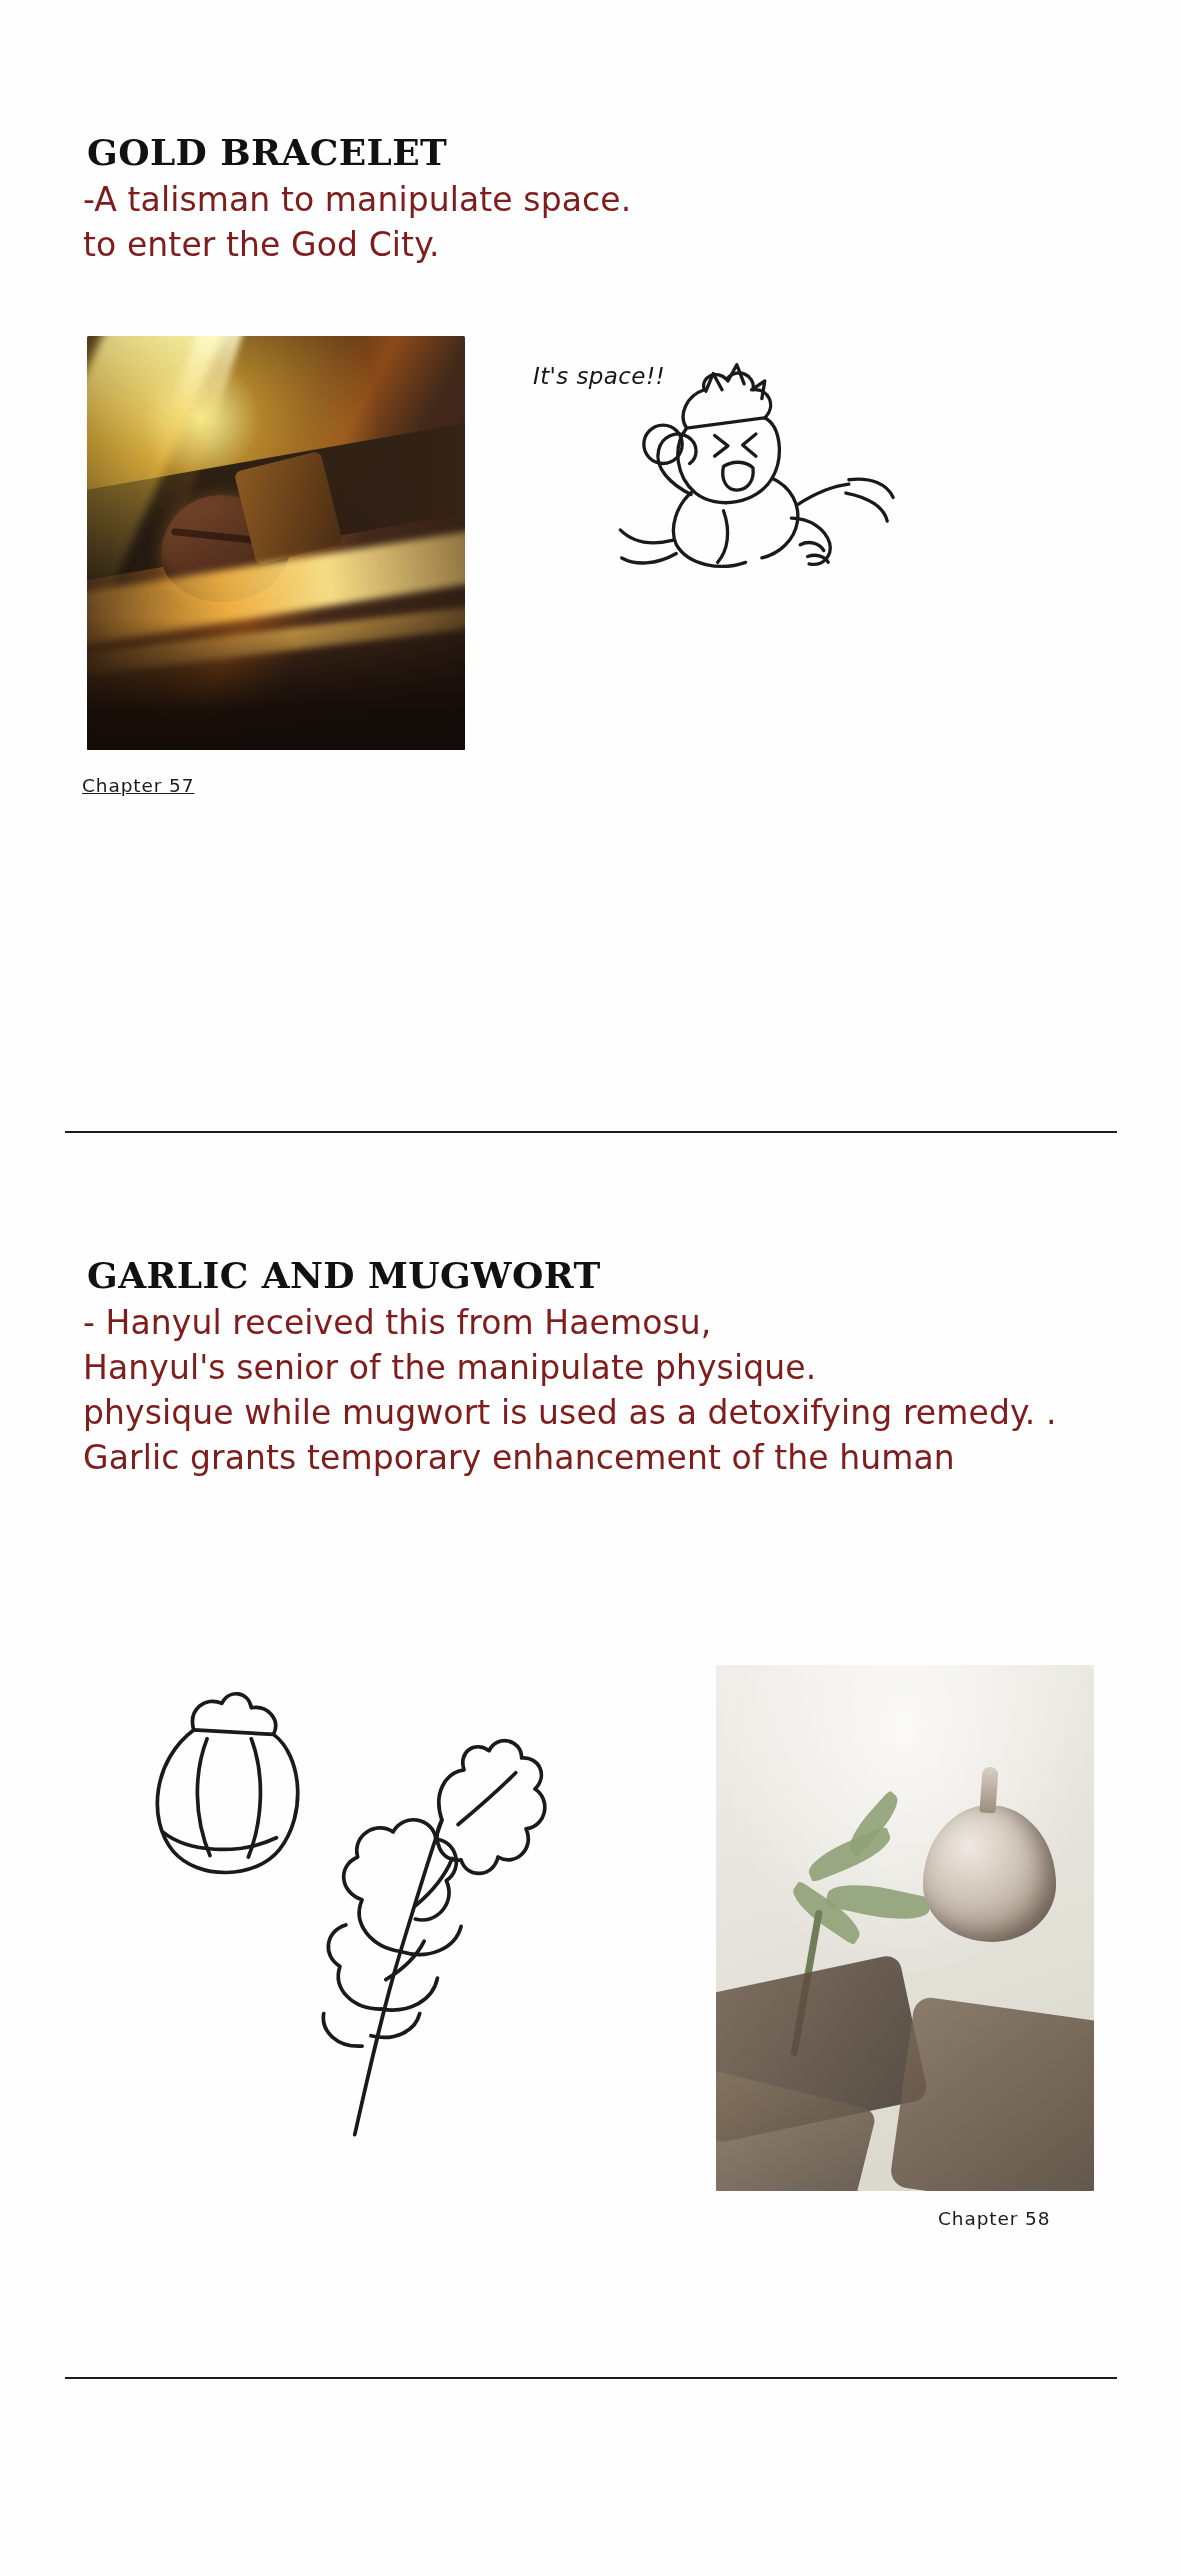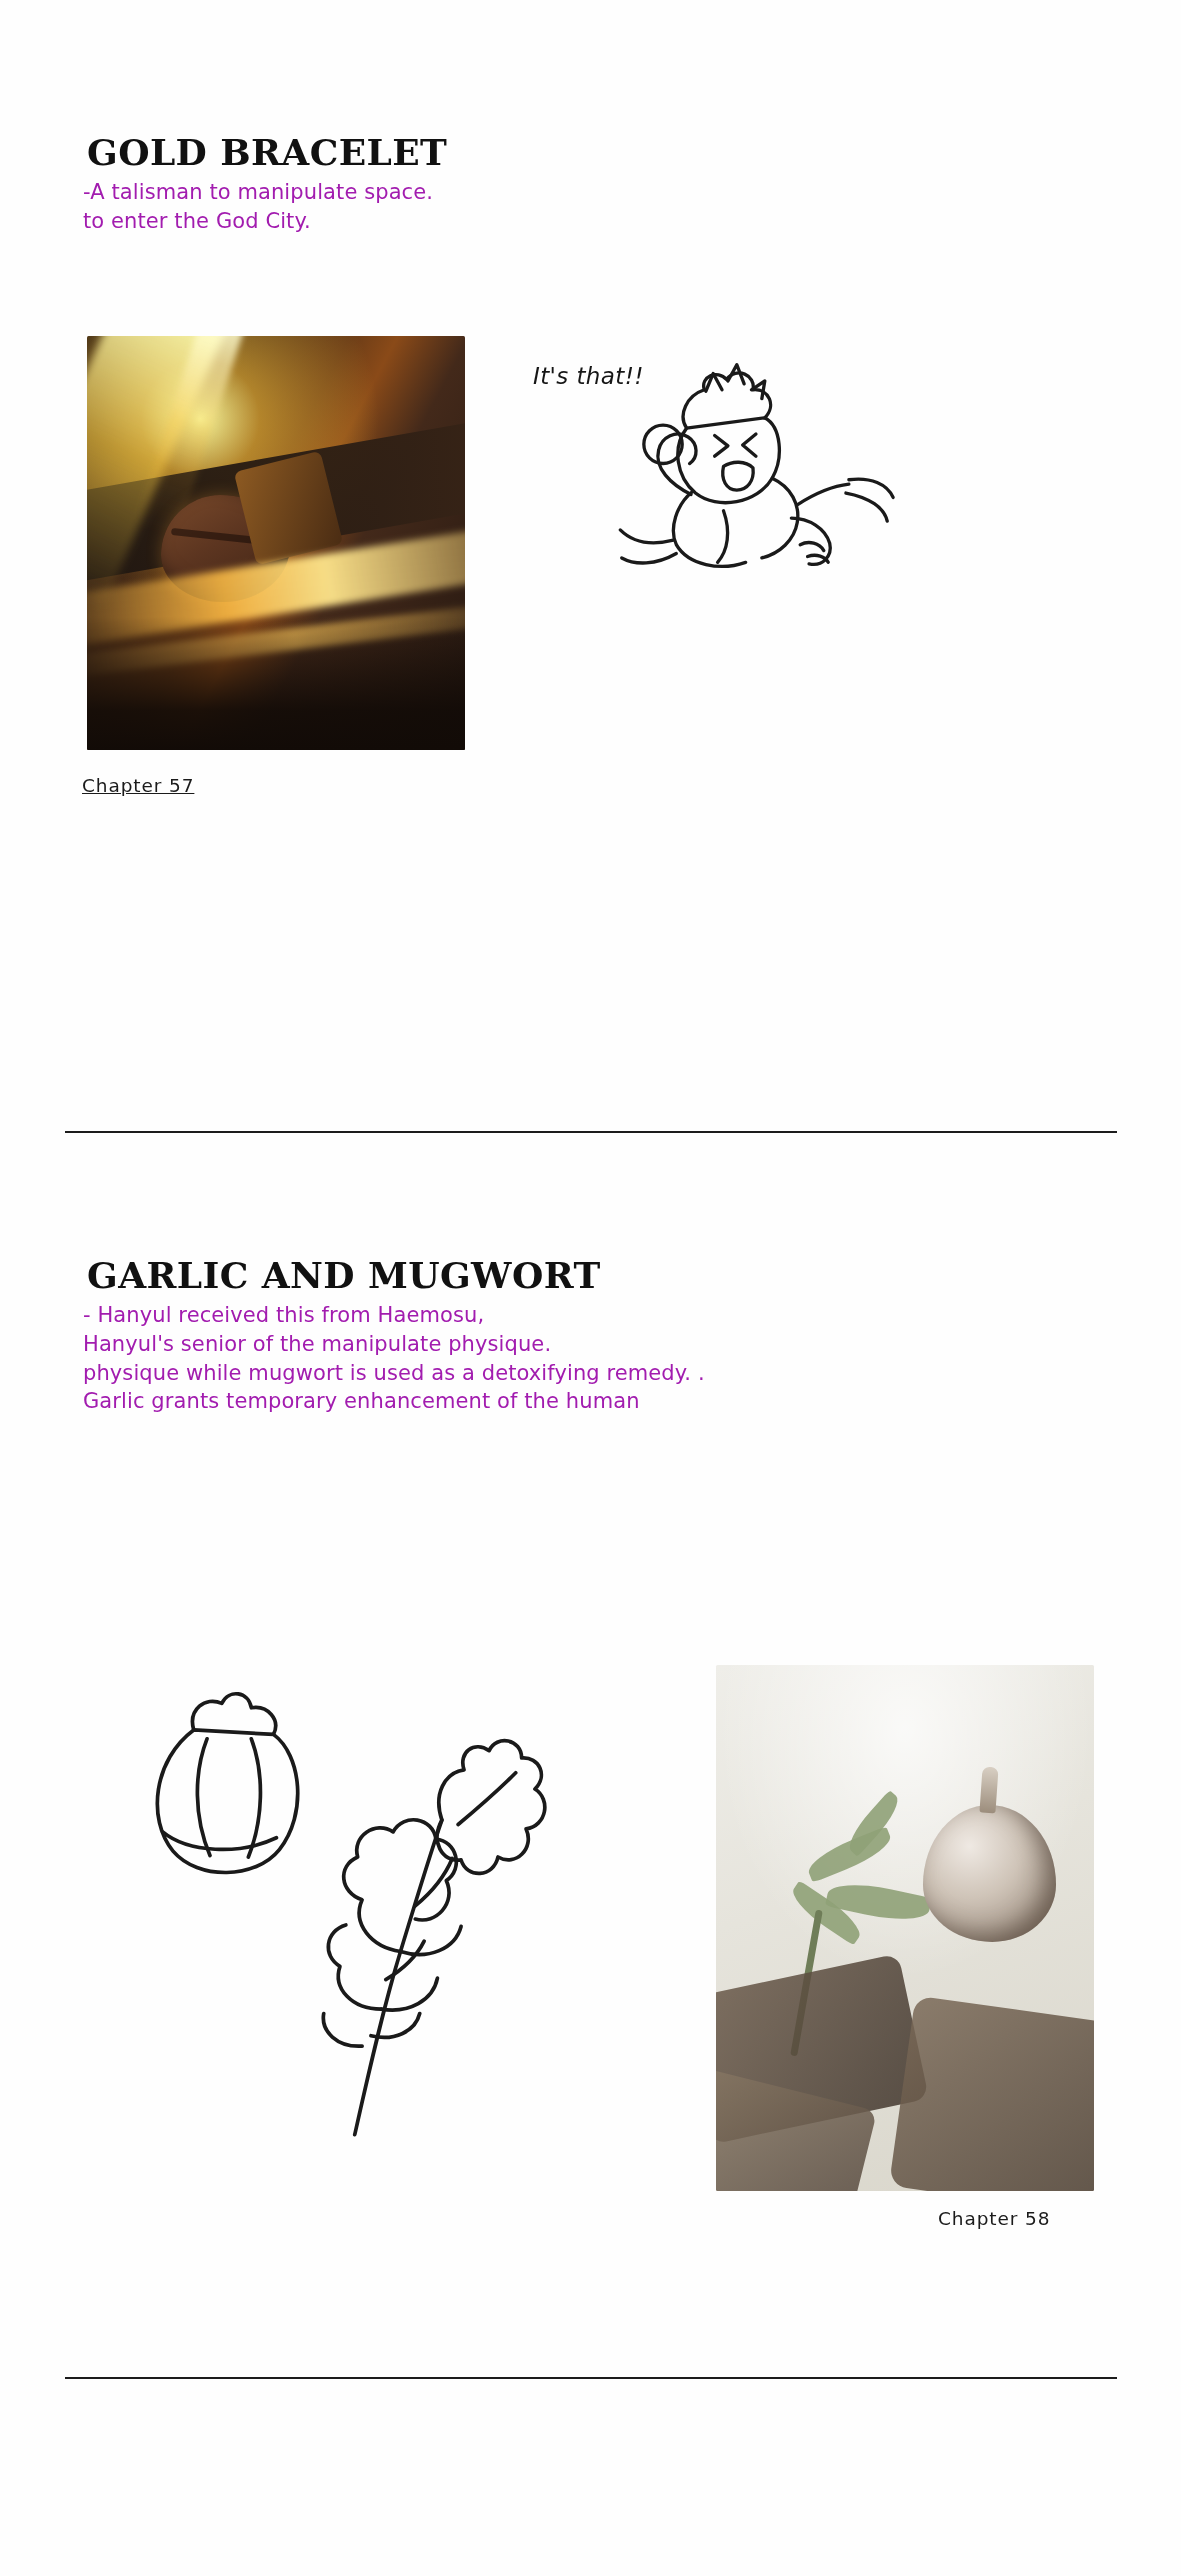--- a/index.html
+++ b/index.html
@@ -34,23 +34,23 @@
     font-family: "DejaVu Serif", serif;
     font-weight: bold;
     font-size: 36px;
     letter-spacing: 0.4px;
     color: #111;
     margin: 0 0 5.9px 87px;
     line-height: 1.1;
   }
   .entry-desc {
     margin: 0 0 0 83px;
-    font-size: 21px;
+    font-size: 33px;
     line-height: 1.36;
-    color: #a21caf;
+    color: #7f1d1d;
     font-family: "DejaVu Sans", sans-serif;
     letter-spacing: 0.1px;
     max-width: 1034px;
   }
   .entry-desc div { white-space: pre; }
 
   .chapter-label {
     font-size: 18.5px;
     letter-spacing: 0.9px;
     color: #1b1b1b;
@@ -271,21 +271,21 @@
     <div class="dark-band"></div>
     <div class="beam"></div>
     <div class="beam2"></div>
     <div class="fist"></div>
     <div class="cuff"></div>
     <div class="sweep"></div>
     <div class="sweep2"></div>
     <div class="lowdark"></div>
   </div>
 
-  <div class="speech">It's that!!</div>
+  <div class="speech">It's space!!</div>
 
   <svg id="doodle-mine" viewBox="0 0 600 400">
     <g fill="none" stroke="#1a1a1a" stroke-width="4.5" stroke-linecap="round" stroke-linejoin="round">
 
       <path d="M250 110 C 238 92 250 66 274 58 C 268 40 292 30 304 44 C 318 26 344 38 340 58 C 362 56 372 80 356 96"></path>
       <path d="M356 96 C 378 108 382 150 366 178 C 346 212 292 222 262 198 C 236 176 230 136 250 110 Z"></path>
 
       <path d="M276 60 L 286 36 L 298 58"></path>
       <path d="M306 46 L 318 24 L 328 50"></path>
       <path d="M338 58 L 356 46 L 352 70"></path>

